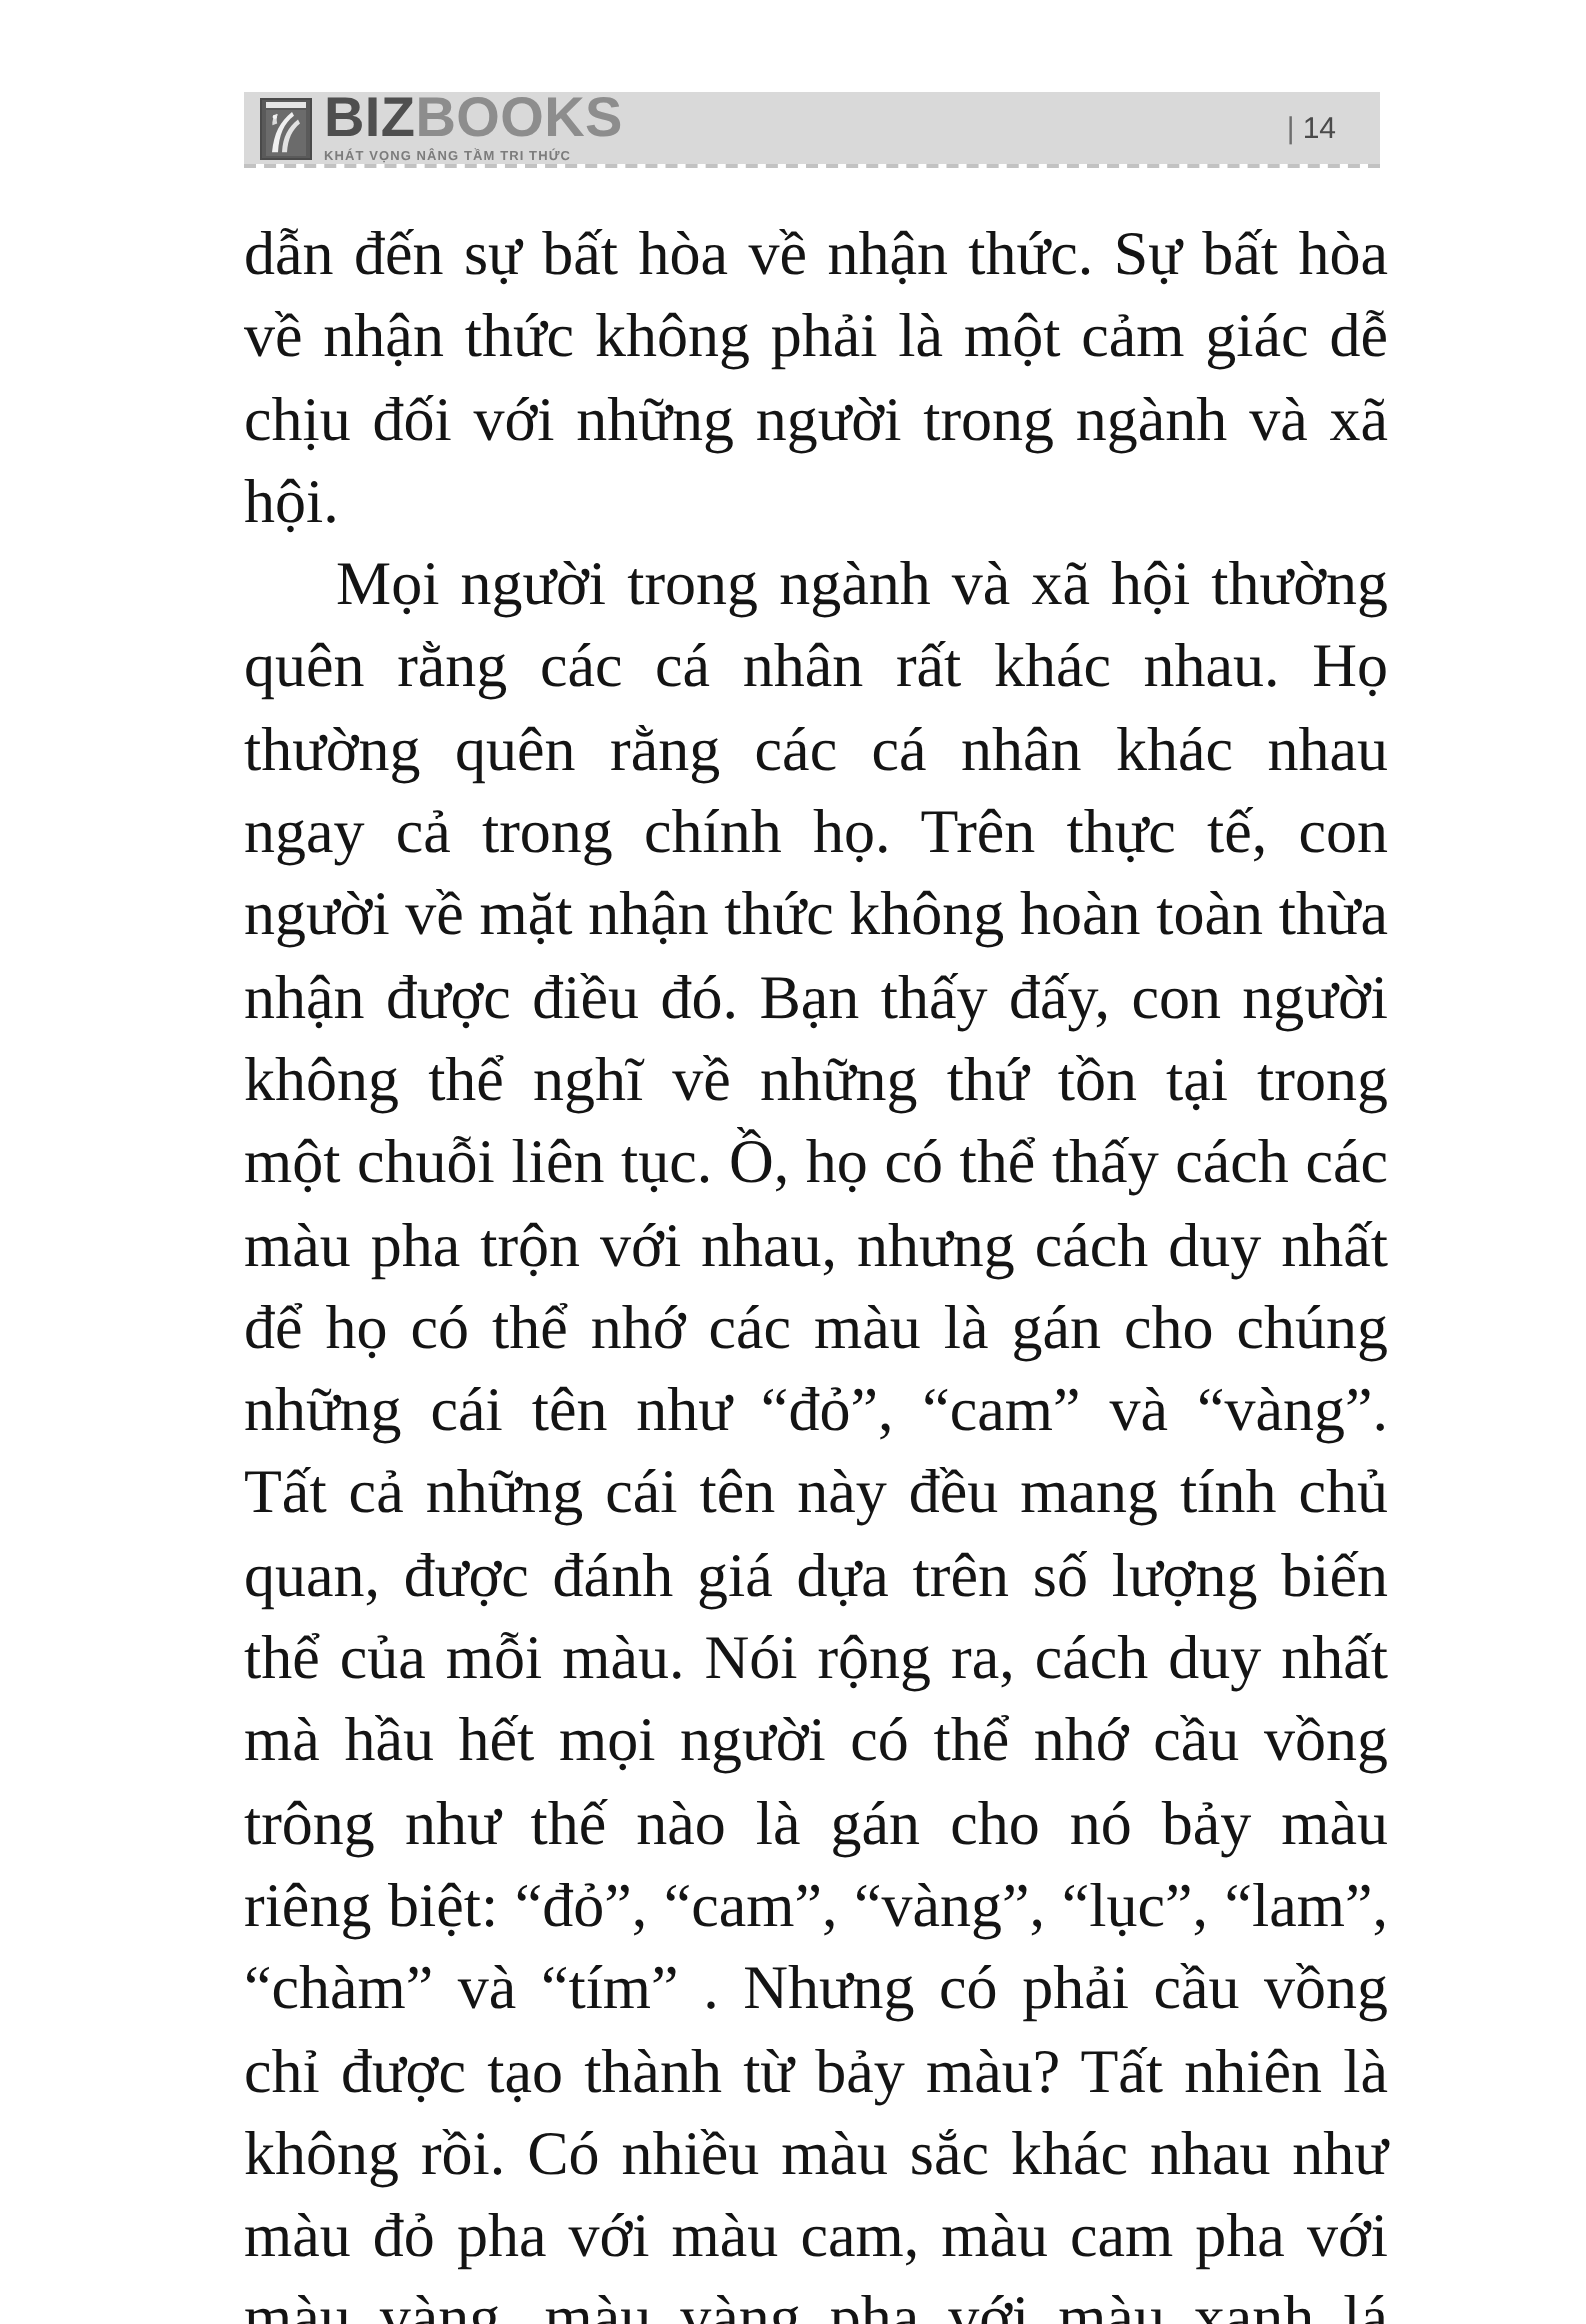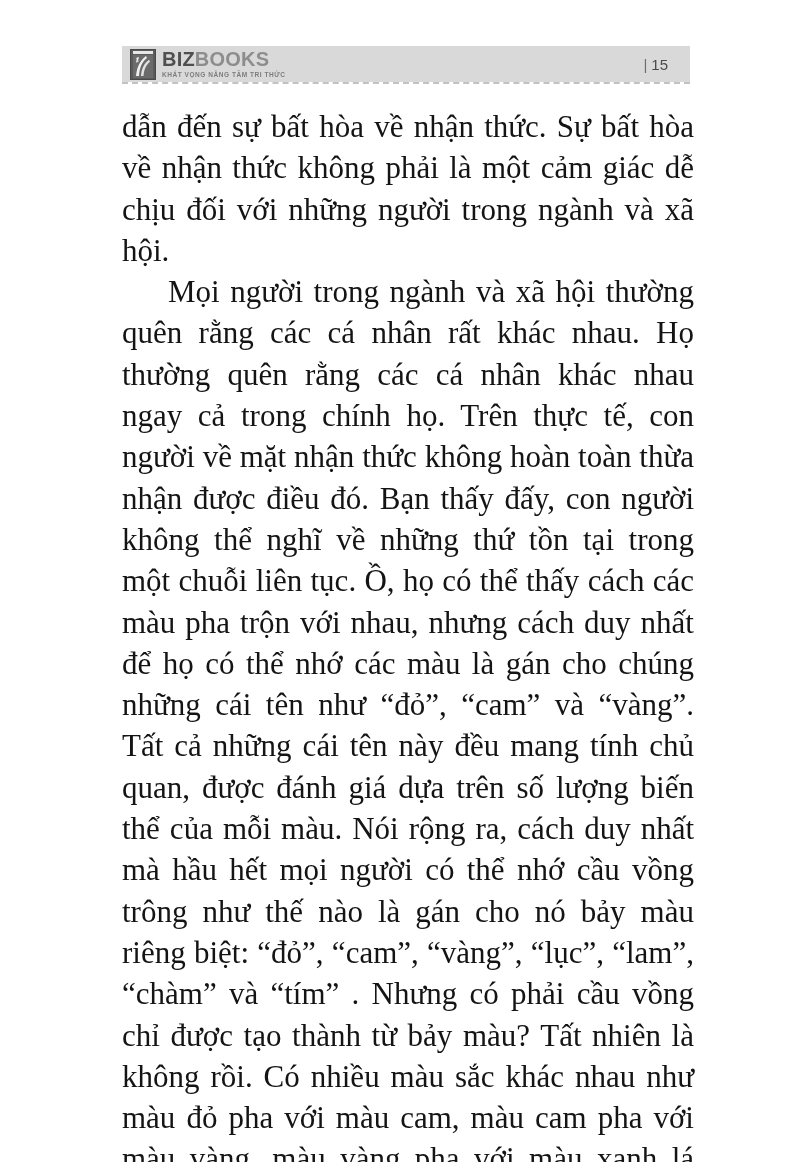--- a/index.html
+++ b/index.html
@@ -81,21 +81,21 @@
 
   .brand-text {
     display: flex;
     flex-direction: column;
     justify-content: center;
     line-height: 1;
   }
 
   .wordmark {
     font-family: "Liberation Sans", "DejaVu Sans", sans-serif;
-    font-size: 20px;
+    font-size: 28px;
     letter-spacing: 0.2px;
     line-height: 1;
     white-space: nowrap;
   }
 
   .wordmark .wm-strong {
     font-weight: 700;
     color: #4f4f4f;
   }
 
@@ -176,21 +176,21 @@
       <span class="brand-text">
         <span class="wordmark">
           <span class="wm-strong">BIZ</span><span class="wm-light">BOOKS</span>
         </span>
         <span class="tagline">KHÁT VỌNG NÂNG TẦM TRI THỨC</span>
       </span>
 
     </div>
 
     <div class="folio">
-      <span class="folio-bar">|</span><span>15</span>
+      <span class="folio-bar">|</span><span>14</span>
     </div>
 
   </header>
 
   <div class="header-rule"></div>
 
   <main class="body-copy">
     <p>dẫn đến sự bất hòa về nhận thức. Sự bất hòa về nhận thức không phải là một cảm giác dễ chịu đối với những người trong ngành và xã hội.</p>
     <p class="indent">Mọi người trong ngành và xã hội thường quên rằng các cá nhân rất khác nhau. Họ thường quên rằng các cá nhân khác nhau ngay cả trong chính họ. Trên thực tế, con người về mặt nhận thức không hoàn toàn thừa nhận được điều đó. Bạn thấy đấy, con người không thể nghĩ về những thứ tồn tại trong một chuỗi liên tục. Ồ, họ có thể thấy cách các màu pha trộn với nhau, nhưng cách duy nhất để họ có thể nhớ các màu là gán cho chúng những cái tên như “đỏ”, “cam” và “vàng”. Tất cả những cái tên này đều mang tính chủ quan, được đánh giá dựa trên số lượng biến thể của mỗi màu. Nói rộng ra, cách duy nhất mà hầu hết mọi người có thể nhớ cầu vồng trông như thế nào là gán cho nó bảy màu riêng biệt: “đỏ”, “cam”, “vàng”, “lục”, “lam”, “chàm” và “tím” . Nhưng có phải cầu vồng chỉ được tạo thành từ bảy màu? Tất nhiên là không rồi. Có nhiều màu sắc khác nhau như màu đỏ pha với màu cam, màu cam pha với màu vàng, màu vàng pha với màu xanh lá cây, màu xanh lá cây pha với màu xanh lam, màu xanh lam pha với màu chàm và màu chàm pha với màu tím. Vậy tại sao chúng ta cứ nói rằng cầu vồng có bảy màu? Bởi vì đó là cách duy nhất chúng ta có thể nhớ về màu sắc của cầu vồng.</p>
     <p class="indent">Chúng ta cũng áp dụng giới hạn nhận thức này lên mọi khía cạnh khác của cuộc sống. Chúng ta cảm thấy khó hiểu việc một người có nguồn gốc tổ tiên phức tạp,</p>

